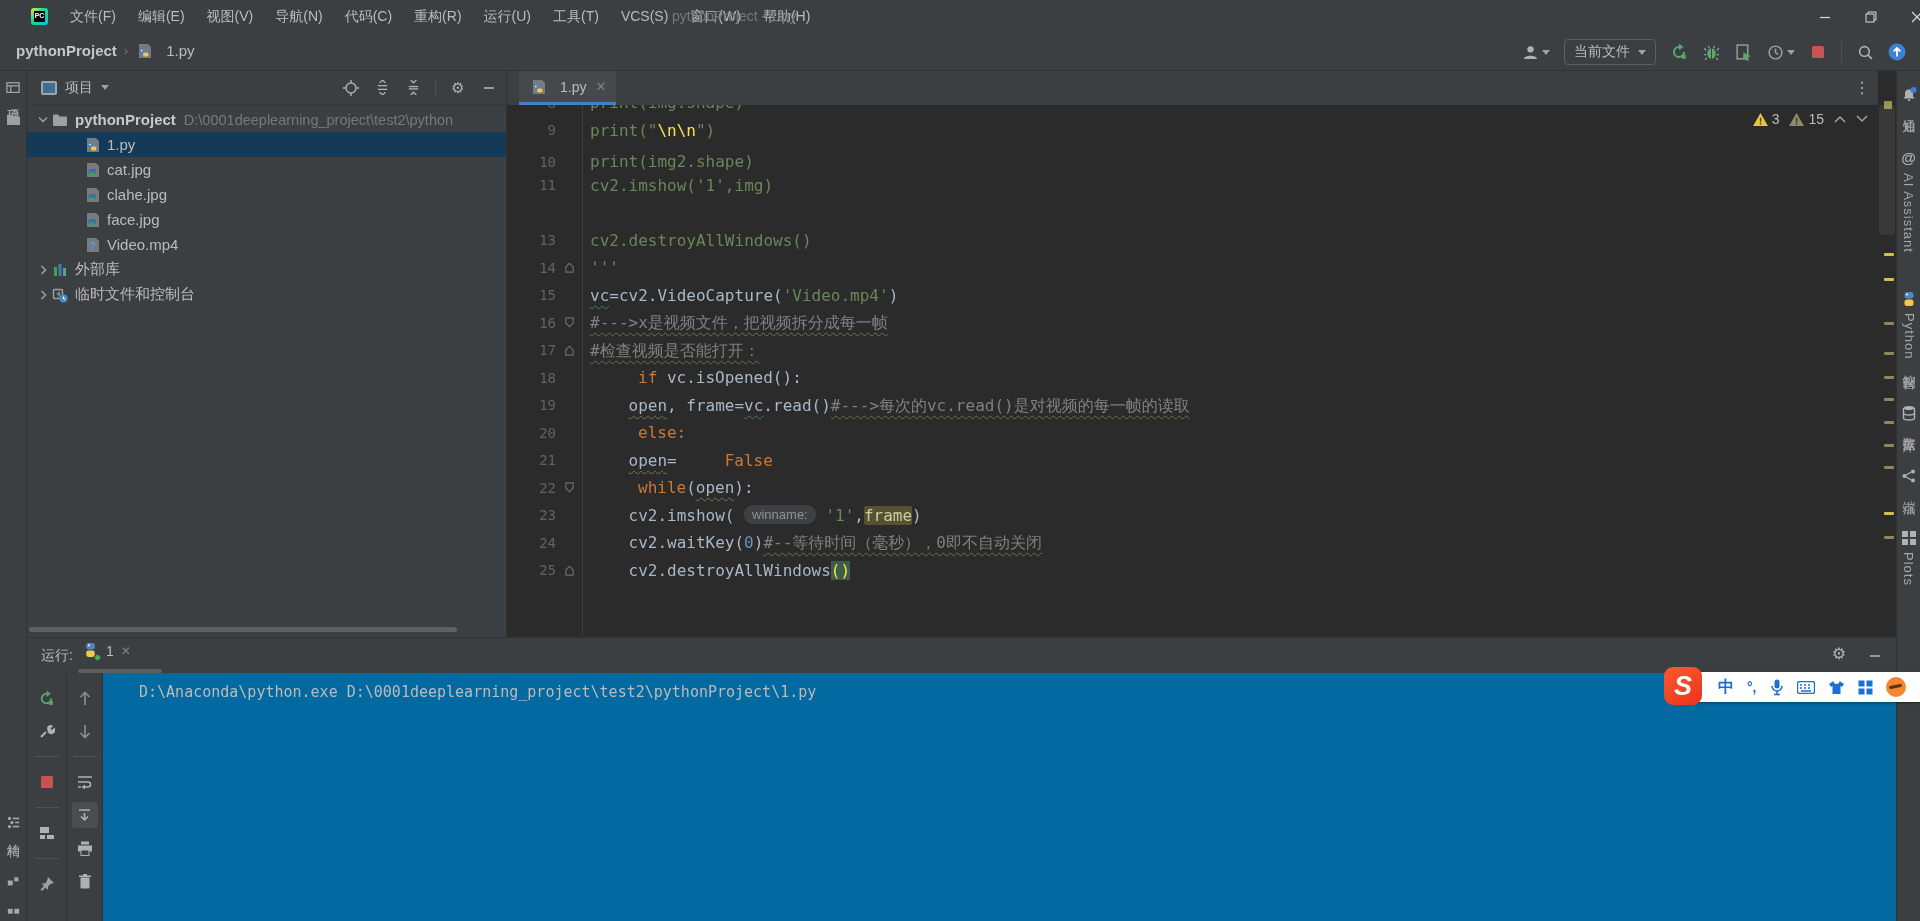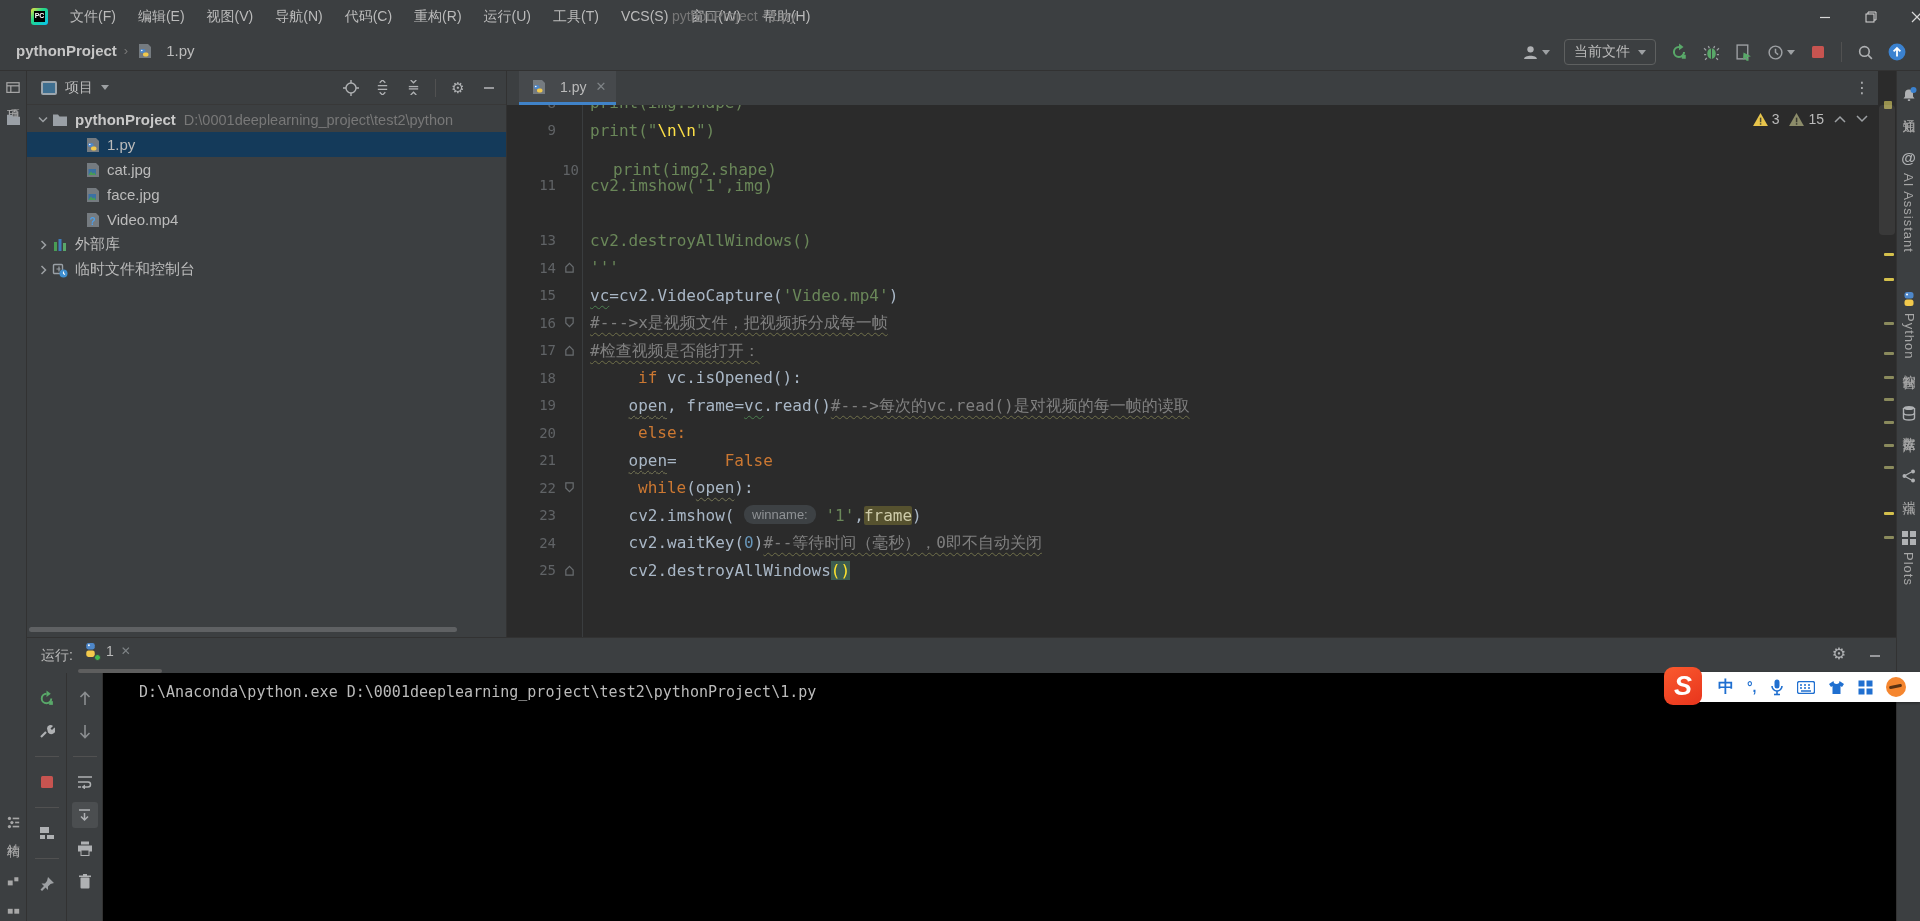--- a/index.html
+++ b/index.html
@@ -85,21 +85,21 @@
   #run-label{position:absolute;left:14px;top:9px;color:#bbbbbb;font-size:14px;}
   #run-tab{position:absolute;left:55px;top:4px;display:flex;align-items:center;gap:7px;color:#bbbbbb;font-size:14px;}
   #run-tab-underline{position:absolute;left:51px;top:31px;width:84px;height:4px;background:#5e5e5e;border-radius:2px;}
   #run-hdr-actions{position:absolute;right:14px;top:6px;display:flex;gap:22px;color:#afb1b3;}
   #run-col1{position:absolute;left:0;top:35px;bottom:0;width:40px;background:#3c3f41;border-right:1px solid #323232;display:flex;flex-direction:column;align-items:center;padding-top:12px;}
   #run-col2{position:absolute;left:40px;top:35px;bottom:0;width:36px;background:#3c3f41;border-right:1px solid #323232;display:flex;flex-direction:column;align-items:center;padding-top:12px;}
   .rp-icon{width:26px;height:26px;display:flex;align-items:center;justify-content:center;margin-bottom:7px;border-radius:3px;}
   .rp-icon.selected{background:#4b4e50;}
   .rp-sep{width:24px;height:1px;background:#515151;margin:5px 0 12px 0;}
   #console-line{position:absolute;left:36px;top:10px;color:#bbbbbb;font:15px "DejaVu Sans Mono","Liberation Mono",monospace;white-space:pre;}
-  #console{position:absolute;left:76px;top:35px;right:0;bottom:0;background:#000000;padding-left:31px;}
+  #console{position:absolute;left:76px;top:35px;right:0;bottom:0;background:#0369a1;padding-left:31px;}
   
   #ime-bar{position:absolute;left:1672px;top:672px;width:248px;height:30px;background:#ffffff;border-radius:15px 0 0 15px;box-shadow:0 1px 3px rgba(0,0,0,.4);display:flex;align-items:center;gap:13px;padding-left:46px;}
   #ime-logo{position:absolute;left:-8px;top:-5px;width:38px;height:38px;background:linear-gradient(150deg,#fa5a2e,#e8341c);border-radius:9px;color:#fff;font-size:27px;font-weight:bold;font-style:italic;display:flex;align-items:center;justify-content:center;}
   .ime-item{color:#1f6fd0;font-weight:bold;font-size:16px;display:flex;align-items:center;justify-content:center;}
   #ime-face{width:20px;height:20px;border-radius:50%;background:#f5862f;position:relative;}
   #ime-face::after{content:"";position:absolute;left:3px;top:8px;width:13px;height:3px;background:#5a3214;border-radius:2px;transform:rotate(-12deg);}
   svg{display:block;}
 </style>
 </head>
 <body>
@@ -331,20 +331,30 @@
         <span class="tree-label">cat.jpg</span>
       </div>
       <div class="tree-row" style="padding-left: 56px;">
         <span class="tree-icon">
           <svg width="16" height="16" viewBox="0 0 16 16">
             <path d="M3 1h9l3 3v11H3z" fill="#757b80"></path>
             <rect x="4.5" y="7" width="7.5" height="6" fill="#3b71a3"></rect>
             <path d="M4.5 13l2.5-3.5 2 2.3 1.2-1.6 1.8 2.8z" fill="#499c54"></path>
           </svg>
         </span>
+        <span class="tree-label">clahe.jpg</span>
+      </div>
+      <div class="tree-row" style="padding-left: 56px;">
+        <span class="tree-icon">
+          <svg width="16" height="16" viewBox="0 0 16 16">
+            <path d="M3 1h9l3 3v11H3z" fill="#757b80"></path>
+            <rect x="4.5" y="7" width="7.5" height="6" fill="#3b71a3"></rect>
+            <path d="M4.5 13l2.5-3.5 2 2.3 1.2-1.6 1.8 2.8z" fill="#499c54"></path>
+          </svg>
+        </span>
         <span class="tree-label">face.jpg</span>
       </div>
       <div class="tree-row" style="padding-left: 56px;">
         <span class="tree-icon">
           <svg width="16" height="16" viewBox="0 0 16 16">
             <path d="M3 1h9l3 3v11H3z" fill="#757b80"></path>
             <text x="5.5" y="13" font-size="10" font-weight="bold" fill="#4e9fe8" font-family="Liberation Sans,sans-serif">?</text>
           </svg>
         </span>
         <span class="tree-label">Video.mp4</span>
@@ -406,21 +416,21 @@
   <div class="code-line" style="top: -16px;">
         <span class="ln">8</span>
         <span class="fold-col"></span>
         <span class="code"><span class="tk-str">print(img.shape)</span></span>
       </div>
       <div class="code-line" style="top: 11.5px;">
         <span class="ln">9</span>
         <span class="fold-col"></span>
         <span class="code"><span class="tk-str">print("</span><span class="tk-esc">\n\n</span><span class="tk-str">")</span></span>
       </div>
-      <div class="code-line" style="top: 51px; padding-left: 23px;">
+      <div class="code-line" style="top: 43px;">
         <span class="ln">10</span>
         <span class="fold-col"></span>
         <span class="code"><span class="tk-str">print(img2.shape)</span></span>
       </div>
       <div class="code-line" style="top: 66.5px;">
         <span class="ln">11</span>
         <span class="fold-col"></span>
         <span class="code"><span class="tk-str">cv2.imshow('1',img)</span></span>
       </div>
       <div class="code-line" style="top: 121.5px;">

